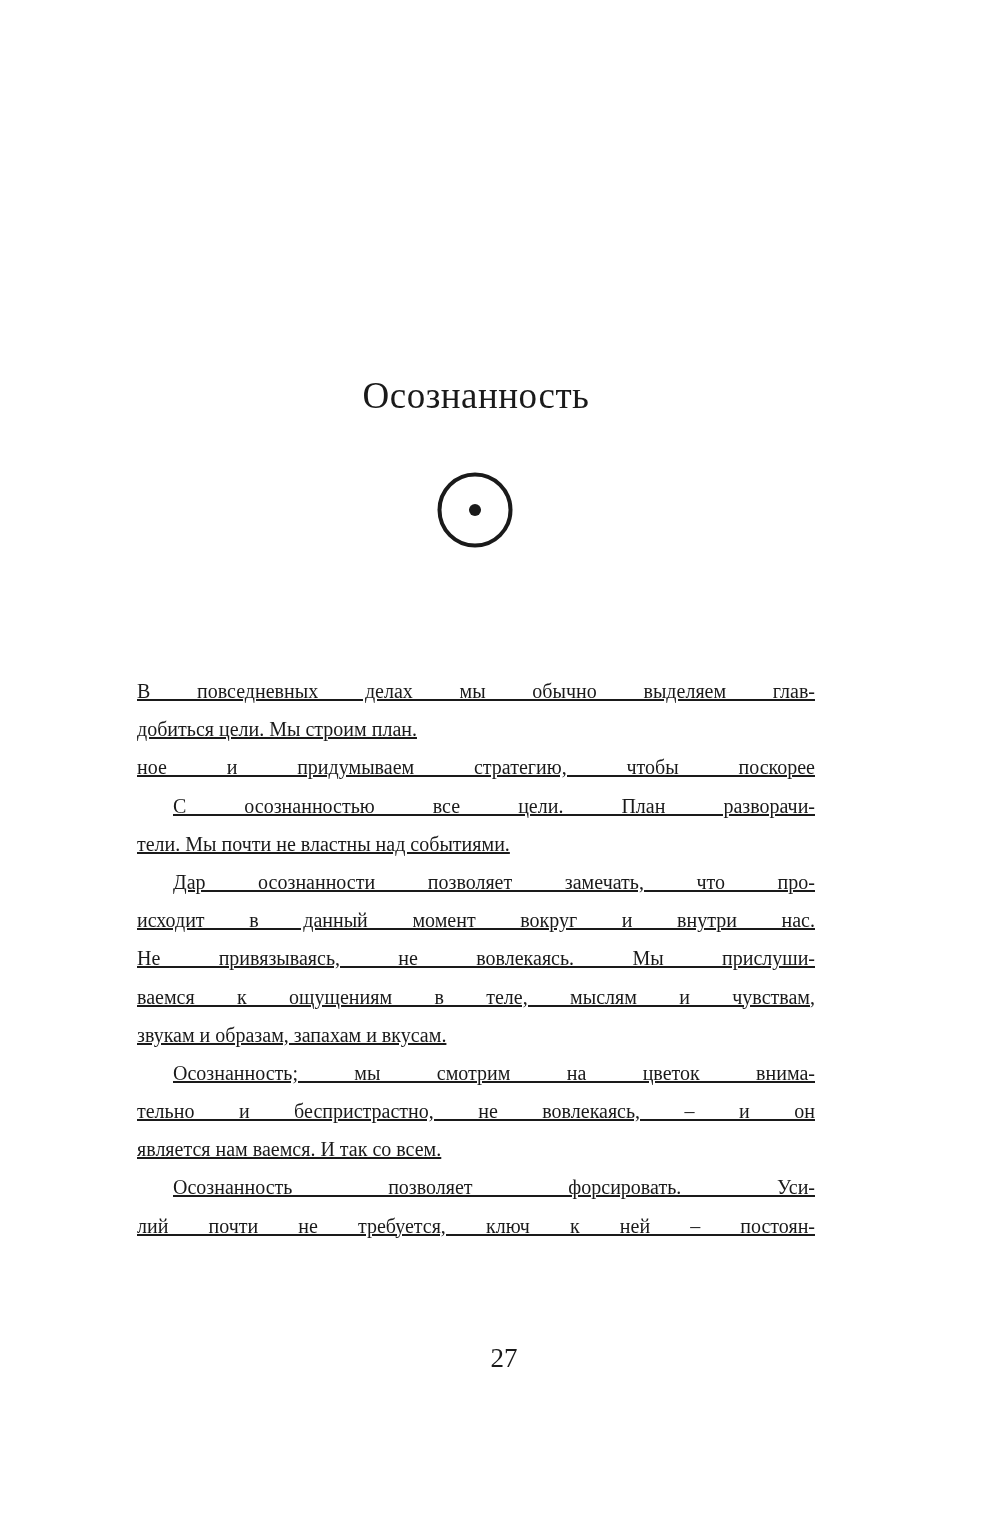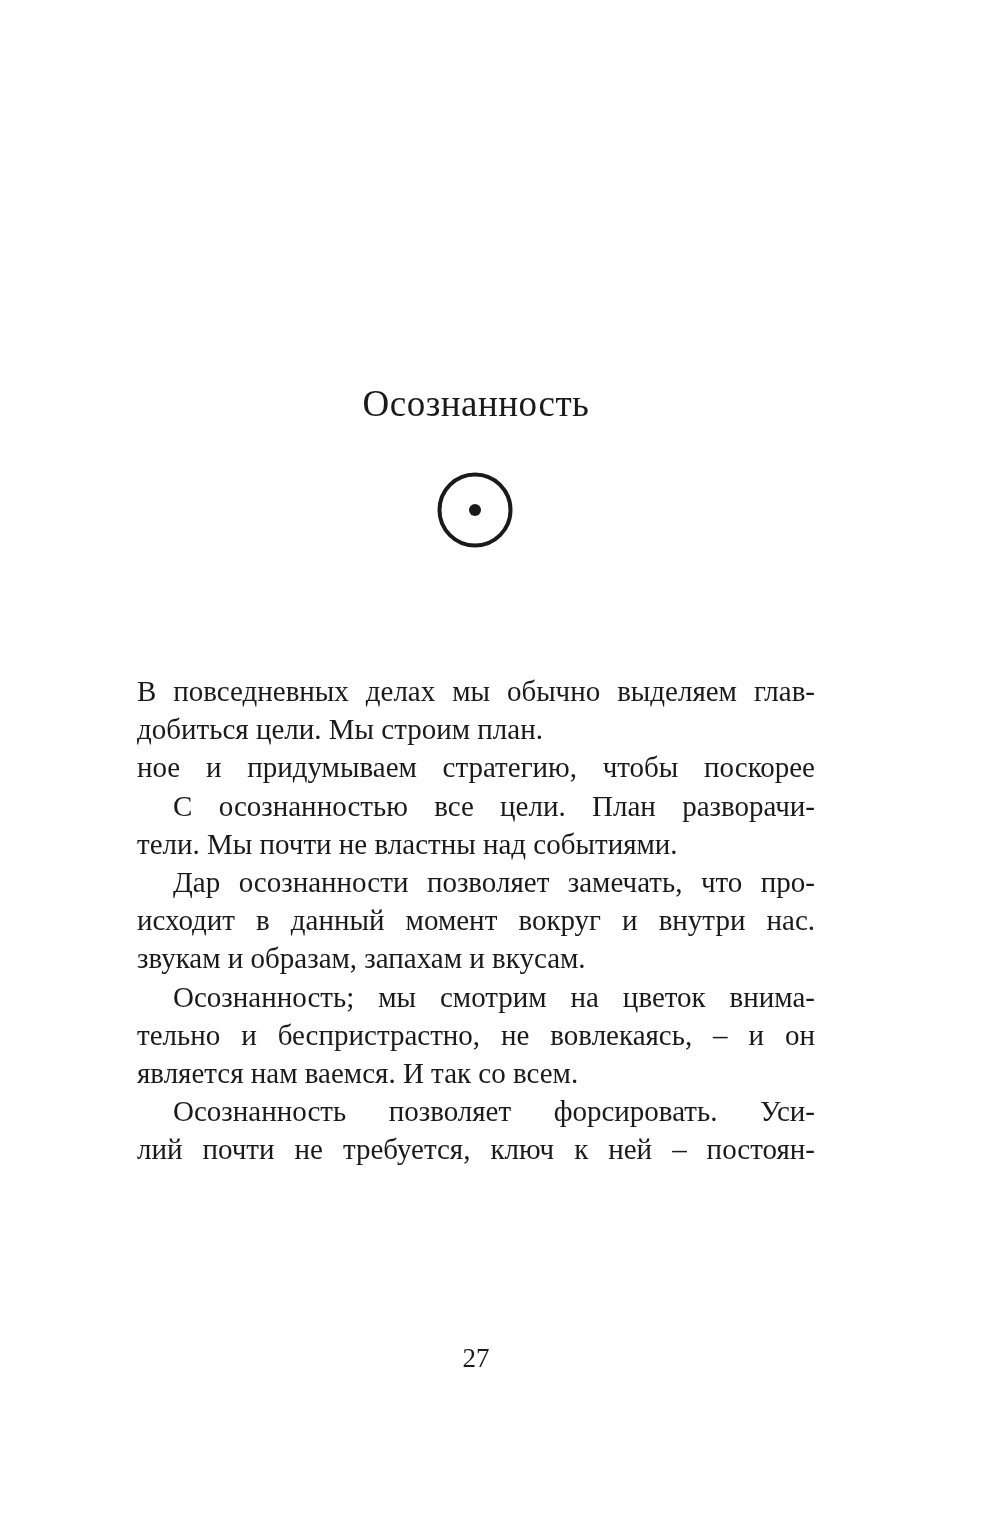--- a/index.html
+++ b/index.html
@@ -1,27 +1,27 @@
 <!DOCTYPE html>
 <html><head>
   <meta charset="utf-8">
   <style>
     html, body { margin: 0; padding: 0; background: #ffffff; }
     body { width: 999px; height: 1517px; position: relative; overflow: hidden;
            font-family: "Liberation Serif", "DejaVu Serif", serif; color: #1a1a1a; }
-    .title { position: absolute; left: 0; width: 952px; top: 382px; text-align: center;
+    .title { position: absolute; left: 0; width: 952px; top: 374px; text-align: center;
              font-size: 37px; letter-spacing: 0.5px; }
     .emblem { position: absolute; left: 437px; top: 472px; width: 76px; height: 76px; }
-    .body { position: absolute; left: 137px; top: 672px; width: 678px; font-size: 29px; }
+    .body { position: absolute; left: 137px; top: 672px; width: 678px; font-size: 20px; text-decoration: underline; }
     .line { height: 38.2px; line-height: 38.2px; white-space: nowrap; text-align: justify;
             text-align-last: justify; }
     .line.last { text-align-last: left; }
     .line.indent { padding-left: 36px; }
     .pagenum { position: absolute; left: 0; width: 952px; top: 1343px; text-align: center;
-               font-size: 27px; }
+               font-size: 27px; padding-left: 28px; }
   </style>
 </head>
 <body>
 
 <h1 class="title" style="margin:0;font-weight:normal;">Осознанность</h1>
 
 <svg class="emblem" viewBox="0 0 76 76">
   <circle cx="38" cy="38" r="35.5" fill="none" stroke="#1a1a1a" stroke-width="4"></circle>
   <circle cx="38" cy="38" r="6" fill="#1a1a1a"></circle>
 </svg>
@@ -35,20 +35,22 @@
   </div>
 
   <div>
     <div class="line indent">С осознанностью все цели. План разворачи-</div>
     <div class="line last">тели. Мы почти не властны над событиями.</div>
   </div>
 
   <div>
     <div class="line indent">Дар осознанности позволяет замечать, что про-</div>
     <div class="line">исходит в данный момент вокруг и внутри нас.</div>
+    <div class="line">Не привязываясь, не вовлекаясь. Мы прислуши-</div>
+    <div class="line">ваемся к ощущениям в теле, мыслям и чувствам,</div>
     <div class="line last">звукам и образам, запахам и вкусам.</div>
   </div>
 
   <div>
     <div class="line indent">Осознанность; мы смотрим на цветок внима-</div>
     <div class="line">тельно и беспристрастно, не вовлекаясь, – и он</div>
     <div class="line last">является нам ваемся. И так со всем.</div>
   </div>
 
   <div>

